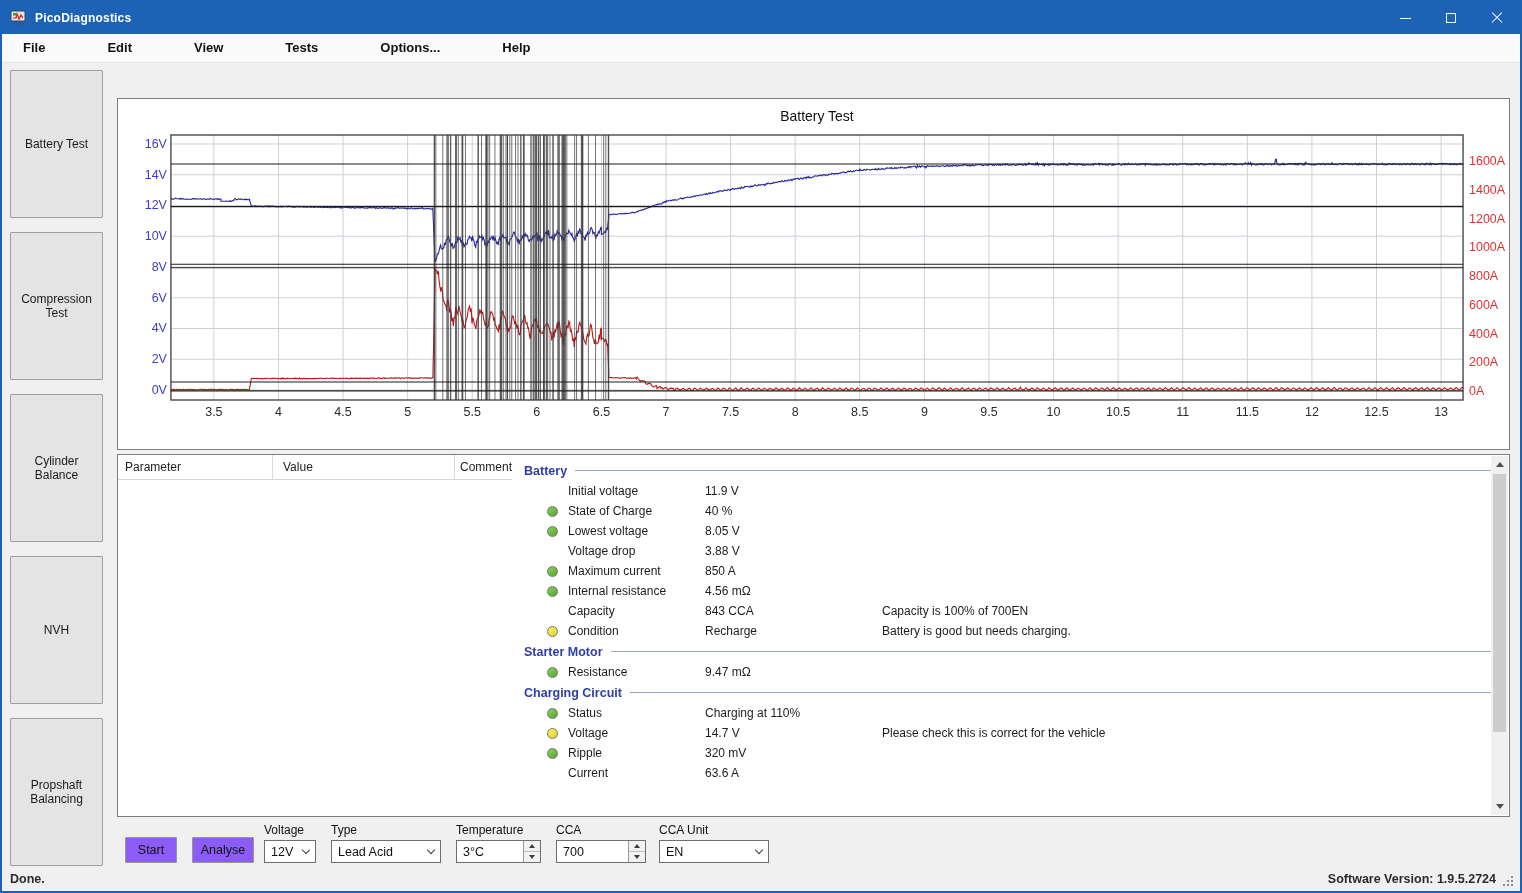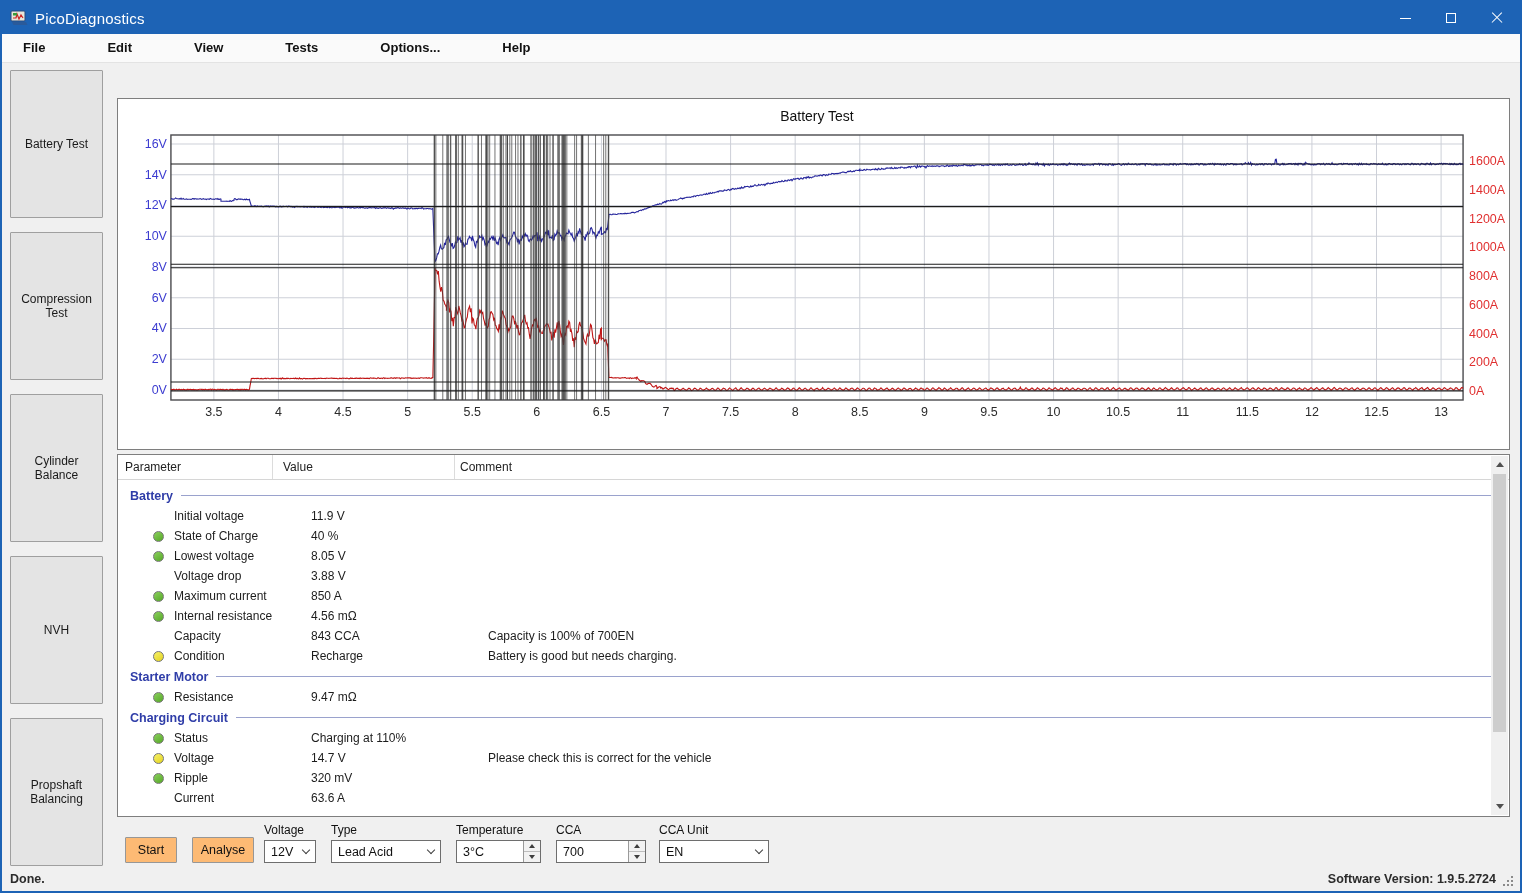--- a/index.html
+++ b/index.html
@@ -4,21 +4,21 @@
 <style>
   * { margin:0; padding:0; box-sizing:border-box; }
   html,body { background:#c9c9c9; }
   body { font-family:"Liberation Sans", sans-serif; }
   .window{ width:1522px; height:893px; border:2px solid #1d63b5; background:#f0f0f0;
            display:flex; flex-direction:column; position:relative; overflow:hidden; }
 
   
   .titlebar{ height:32px; background:#1d63b5; display:flex; align-items:center; color:#fff; flex:0 0 auto; }
   .app-icon{ width:18px; height:16px; margin:0 7px 0 8px; }
-  .title-text{ font-size:15px; font-weight:400; letter-spacing:.2px; }
+  .title-text{ font-size:12px; font-weight:700; letter-spacing:.2px; }
   .win-controls{ margin-left:auto; display:flex; height:100%; }
   .wbtn{ width:46px; height:100%; display:flex; align-items:center; justify-content:center; cursor:default; }
   .glyph-min{ width:11px; height:1px; background:#fff; }
   .glyph-max{ width:10px; height:10px; border:1.3px solid #fff; }
   .glyph-close{ position:relative; width:12px; height:12px; }
   .glyph-close::before,.glyph-close::after{ content:""; position:absolute; left:-1px; top:5px; width:14px; height:1.4px; background:#fff; }
   .glyph-close::before{ transform:rotate(45deg); } .glyph-close::after{ transform:rotate(-45deg); }
 
   
   .menubar{ height:29px; background:#fafafa; display:flex; align-items:center; padding-left:10px;
@@ -31,21 +31,21 @@
   .side-btn{ flex:1; background:#e4e4e4; border:1px solid #9f9f9f; border-radius:1px; display:flex;
              align-items:center; justify-content:center; text-align:center; font-size:12px; color:#1a1a1a; padding:4px; }
   .main{ flex:1; display:flex; flex-direction:column; min-width:0; }
 
   
   .chart-panel{ height:352px; margin-top:28px; background:#fff; border:1px solid #7e7e7e; flex:0 0 auto; }
   .chart-panel svg{ display:block; width:100%; height:100%; }
 
   
   .table-panel{ height:363px; margin-top:4px; background:#fff; border:1px solid #7e7e7e;
-                position:relative; flex:0 0 auto; display:flex; flex-direction:column; overflow:hidden; }
+                position:relative; flex:0 0 auto; display:flex; flex-direction:row; overflow:hidden; }
   .t-header{ height:25px; display:flex; align-items:center; border-bottom:1px solid #d6d6d6; font-size:12px;
              color:#222; flex:0 0 auto; }
   .t-h-param{ width:155px; padding-left:7px; border-right:1px solid #dcdcdc; height:100%; display:flex; align-items:center; }
   .t-h-value{ width:182px; padding-left:10px; border-right:1px solid #dcdcdc; height:100%; display:flex; align-items:center; }
   .t-h-comment{ flex:1; padding-left:5px; height:100%; display:flex; align-items:center; }
   .t-body{ flex:1; padding-top:5px; overflow:hidden; }
   .t-section{ height:21px; display:flex; align-items:center; }
   .t-sec-name{ color:#2f3da8; font-size:12.5px; font-weight:600; margin-left:12px; white-space:nowrap; }
   .t-sec-rule{ flex:1; height:1px; background:#9aa2cd; margin:0 14px 0 8px; }
   .t-row{ height:20px; display:flex; align-items:center; font-size:12px; color:#1c1c1c;padding-left:28px; }
@@ -62,21 +62,21 @@
   .scrollbar{ position:absolute; top:1px; right:1px; bottom:1px; width:17px; background:#f0f0f0;
               display:flex; flex-direction:column; align-items:center; }
   .sb-arrow{ height:17px; width:100%; display:flex; align-items:center; justify-content:center; }
   .tri-up{ width:0; height:0; border-left:4px solid transparent; border-right:4px solid transparent; border-bottom:5px solid #505050; }
   .tri-dn{ width:0; height:0; border-left:4px solid transparent; border-right:4px solid transparent; border-top:5px solid #505050; }
   .sb-thumb{ width:13px; flex:0 0 auto; height:258px; background:#cdcdcd; margin-top:1px; }
   .sb-track{ flex:1; }
 
   
   .controls-bar{ height:48px; margin-top:3px; display:flex; align-items:flex-end; padding-bottom:5px; flex:0 0 auto; }
-  .push-btn{ height:26px; background:#fdba74; border:1px solid #979797; border-radius:1px; font-size:12.5px;
+  .push-btn{ height:26px; background:#8b5cf6; border:1px solid #979797; border-radius:1px; font-size:12.5px;
              color:#111; display:flex; align-items:center; justify-content:center; }
   .btn-start{ width:52px; margin-left:8px; }
   .btn-analyse{ width:62px; margin-left:15px; }
   .field-group{ display:flex; flex-direction:column; }
   .field-label{ font-size:12px; color:#111; margin-bottom:3px; }
   .combo{ height:23px; background:#fff; border:1px solid #6e6e6e; display:flex; align-items:center; font-size:12.5px; color:#111; }
   .combo-value{ flex:1; padding-left:6px; white-space:nowrap; }
   .combo-chev{ width:18px; display:flex; align-items:center; justify-content:center; }
   .chev{ width:6px; height:6px; border-right:1.5px solid #404040; border-bottom:1.5px solid #404040;
          transform:rotate(45deg); margin-top:-3px; }

